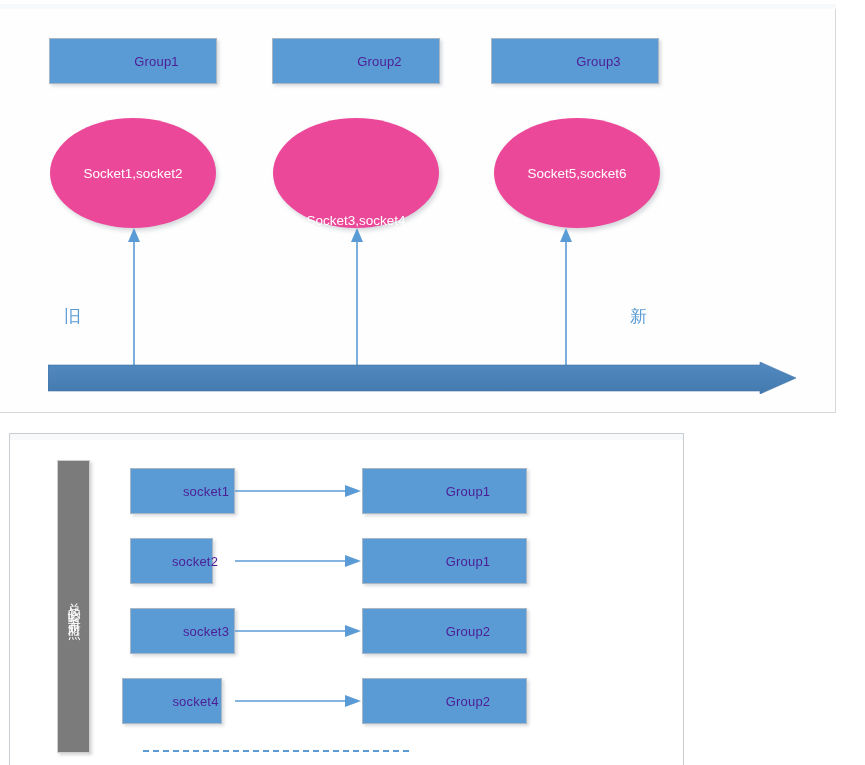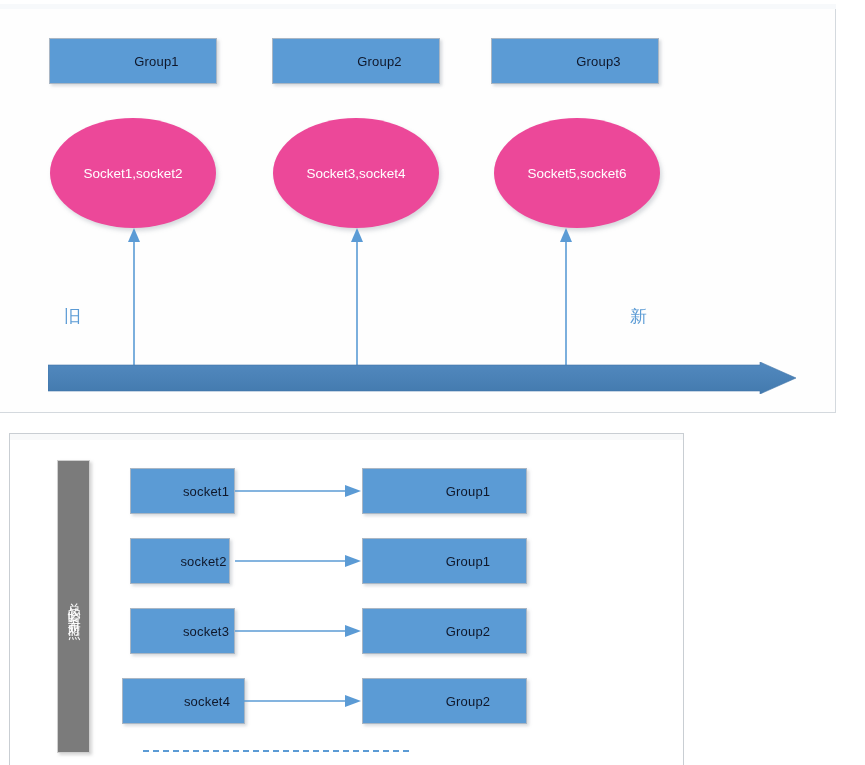--- a/index.html
+++ b/index.html
@@ -52,21 +52,21 @@
 
   
   .shape-box {
     position: absolute;
     background: #5b9bd5;
     border: 1px solid #a9b6c4;
     box-shadow: 2px 2px 3px rgba(140,150,160,0.35);
     display: flex;
     align-items: center;
     justify-content: center;
-    color: #0f172a;
+    color: #4c1d95;
     font-size: 13px;
     box-sizing: border-box;
     letter-spacing: 0.2px;
     padding-left: 47px;
   }
   .ellipse {
     position: absolute;
     background: #ec4899;
     border-radius: 50%;
     box-shadow: 2px 3px 4px rgba(140,150,160,0.35);
@@ -166,21 +166,21 @@
   <div class="shape-box" style="left:272px; top:38px; width:168px; height:46px;">
     <span>Group2</span>
   </div>
   <div class="shape-box" style="left:483px; top:38px; width:168px; height:46px;margin-left:8px;">
     <span>Group3</span>
   </div>
 
   <div class="ellipse" style="left:50px; top:118px; width:166px; height:110px;">
     <span>Socket1,socket2</span>
   </div>
-  <div class="ellipse" style="left:273px; top:118px; width:166px; height:110px;">
+  <div class="ellipse" style="left:273px; top:118px; width:166px; height:110px;align-items:flex-end;">
     <span>Socket3,socket4</span>
   </div>
   <div class="ellipse" style="left:494px; top:118px; width:166px; height:110px;">
     <span>Socket5,socket6</span>
   </div>
 
   <div class="v-arrow" style="left:126px; top:226px;">
     <svg width="16" height="142" viewBox="0 0 16 142">
       <path d="M8 142 L8 14" stroke="#5b9bd5" stroke-width="1.6" fill="none"></path>
       <path d="M8 2 L14 16 L2 16 Z" fill="#5b9bd5"></path>
@@ -232,21 +232,21 @@
   <div class="map-arrow" style="left:235px; top:485px; width:128px;">
     <svg width="128" height="12" viewBox="0 0 128 12">
       <path d="M0 6 L112 6" stroke="#5b9bd5" stroke-width="1.6" fill="none"></path>
       <path d="M126 6 L110 12 L110 0 Z" fill="#5b9bd5"></path>
     </svg>
   </div>
   <div class="shape-box" style="left:362px; top:468px; width:165px; height:46px;">
     <span>Group1</span>
   </div>
 
-  <div class="shape-box" style="left:130px; top:538px; width:100px; height:46px;">
+  <div class="shape-box" style="left:130px; top:538px; width:83px; height:46px;">
     <span>socket2</span>
   </div>
   <div class="map-arrow" style="left:235px; top:555px; width:128px;">
     <svg width="128" height="12" viewBox="0 0 128 12">
       <path d="M0 6 L112 6" stroke="#5b9bd5" stroke-width="1.6" fill="none"></path>
       <path d="M126 6 L110 12 L110 0 Z" fill="#5b9bd5"></path>
     </svg>
   </div>
   <div class="shape-box" style="left:362px; top:538px; width:165px; height:46px;">
     <span>Group1</span>
@@ -258,21 +258,21 @@
   <div class="map-arrow" style="left:235px; top:625px; width:128px;">
     <svg width="128" height="12" viewBox="0 0 128 12">
       <path d="M0 6 L112 6" stroke="#5b9bd5" stroke-width="1.6" fill="none"></path>
       <path d="M126 6 L110 12 L110 0 Z" fill="#5b9bd5"></path>
     </svg>
   </div>
   <div class="shape-box" style="left:362px; top:608px; width:165px; height:46px;">
     <span>Group2</span>
   </div>
 
-  <div class="shape-box" style="left:122px; top:678px; width:123px; height:46px;justify-content:center;">
+  <div class="shape-box" style="left:122px; top:678px; width:100px; height:46px;justify-content:center;">
     <span>socket4</span>
   </div>
   <div class="map-arrow" style="left:235px; top:695px; width:128px;">
     <svg width="128" height="12" viewBox="0 0 128 12">
       <path d="M0 6 L112 6" stroke="#5b9bd5" stroke-width="1.6" fill="none"></path>
       <path d="M126 6 L110 12 L110 0 Z" fill="#5b9bd5"></path>
     </svg>
   </div>
   <div class="shape-box" style="left:362px; top:678px; width:165px; height:46px;">
     <span>Group2</span>

